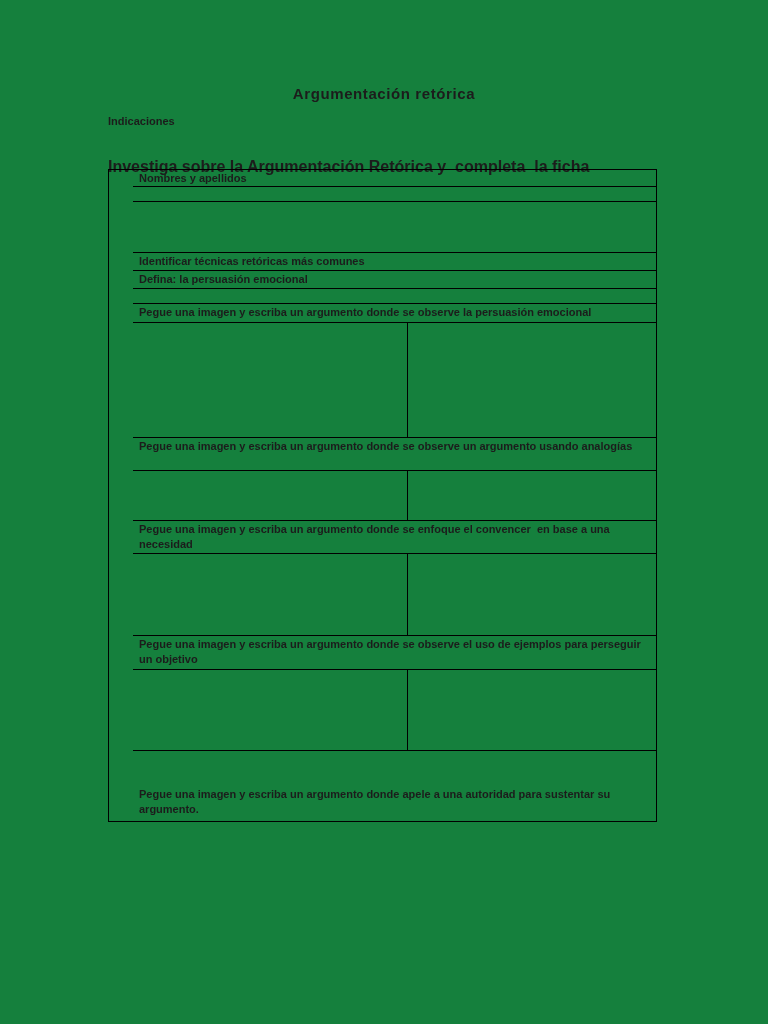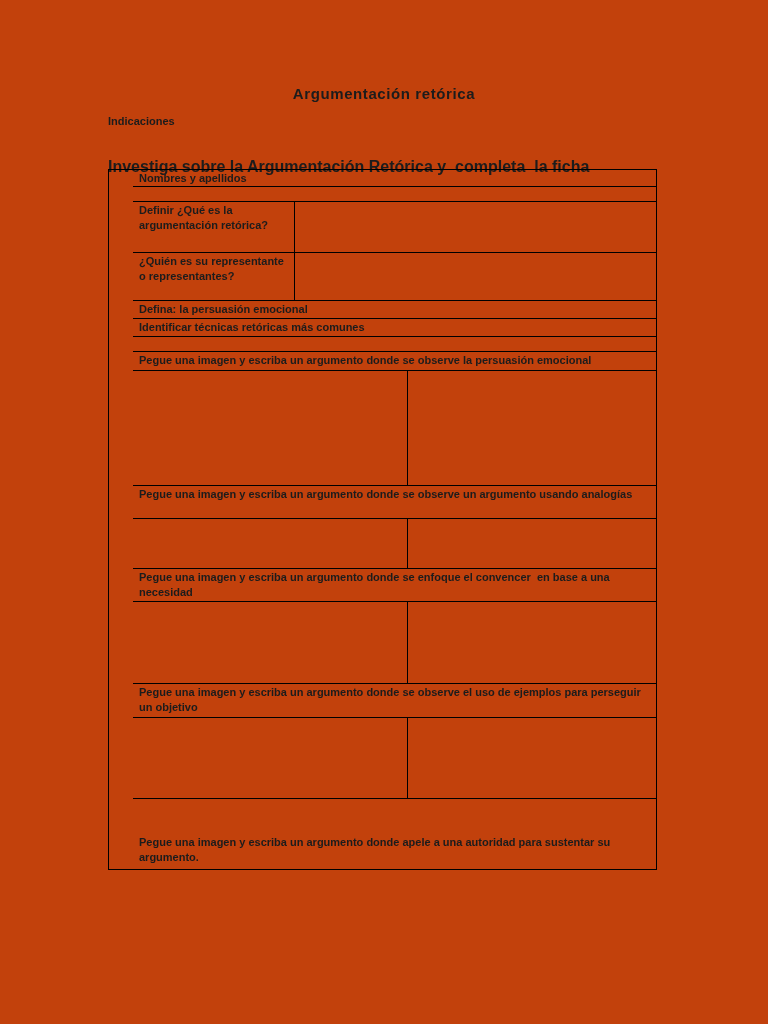--- a/index.html
+++ b/index.html
@@ -4,21 +4,21 @@
 <style>
   * { margin:0; padding:0; box-sizing:border-box; }
   html,body { background:#ffffff; }
   body {
     width:768px; height:1024px;
     font-family:"Liberation Sans", sans-serif;
     color:#1c1c1c;
     position:relative;
     overflow:hidden;
   }
-  .page { position:absolute; top:0; left:0; width:768px; height:1024px; background:#c2410c; }
+  .page { position:absolute; top:0; left:0; width:768px; height:1024px; background:#15803d; }
 
   .title {
     position:absolute; top:85px; left:0; width:768px;
     text-align:center;
     font-size:15px; font-weight:bold; letter-spacing:0.6px;
     white-space:pre-wrap;
   }
   .indicaciones {
     position:absolute; top:115px; left:108px;
     font-size:11px; font-weight:bold; white-space:pre-wrap;
@@ -89,36 +89,31 @@
 
     <div class="row r-nombres">
       <span class="txt">Nombres y apellidos</span>
     </div>
 
     <div class="row r-nombres-ans">
       <span class="txt"></span>
     </div>
 
     <div class="row split r-definir">
-      <div class="cl">Definir ¿Qué es la argumentación retórica?</div>
       <div class="cr"></div>
     </div>
 
 
-    <div class="row split r-representante">
-      <div class="cl">¿Quién es su representante o representantes?</div>
-      <div class="cr"></div>
+
+    <div class="row r-tecnicas">
+      <span class="txt">Identificar técnicas retóricas más comunes</span>
     </div>
 
     <div class="row r-defina">
       <span class="txt">Defina: la persuasión emocional</span>
-    </div>
-
-    <div class="row r-tecnicas">
-      <span class="txt">Identificar técnicas retóricas más comunes</span>
     </div>
 
     <div class="row r-spacer"></div>
 
     <div class="row r-s1h">
       <span class="txt">Pegue una imagen y escriba un argumento donde se observe la persuasión emocional</span>
     </div>
     <div class="row imgrow r-s1c">
       <div class="il"></div>
       <div class="ir"></div>

